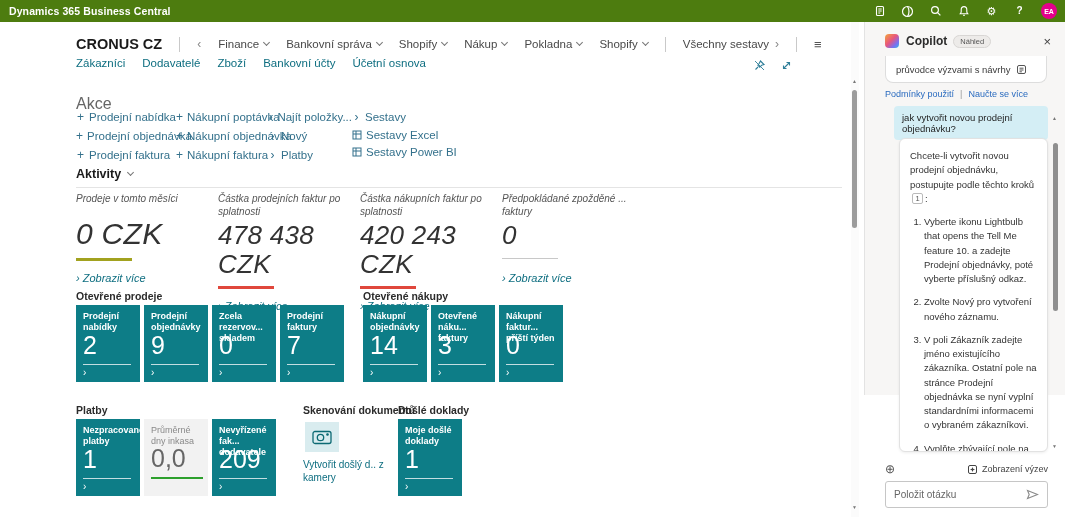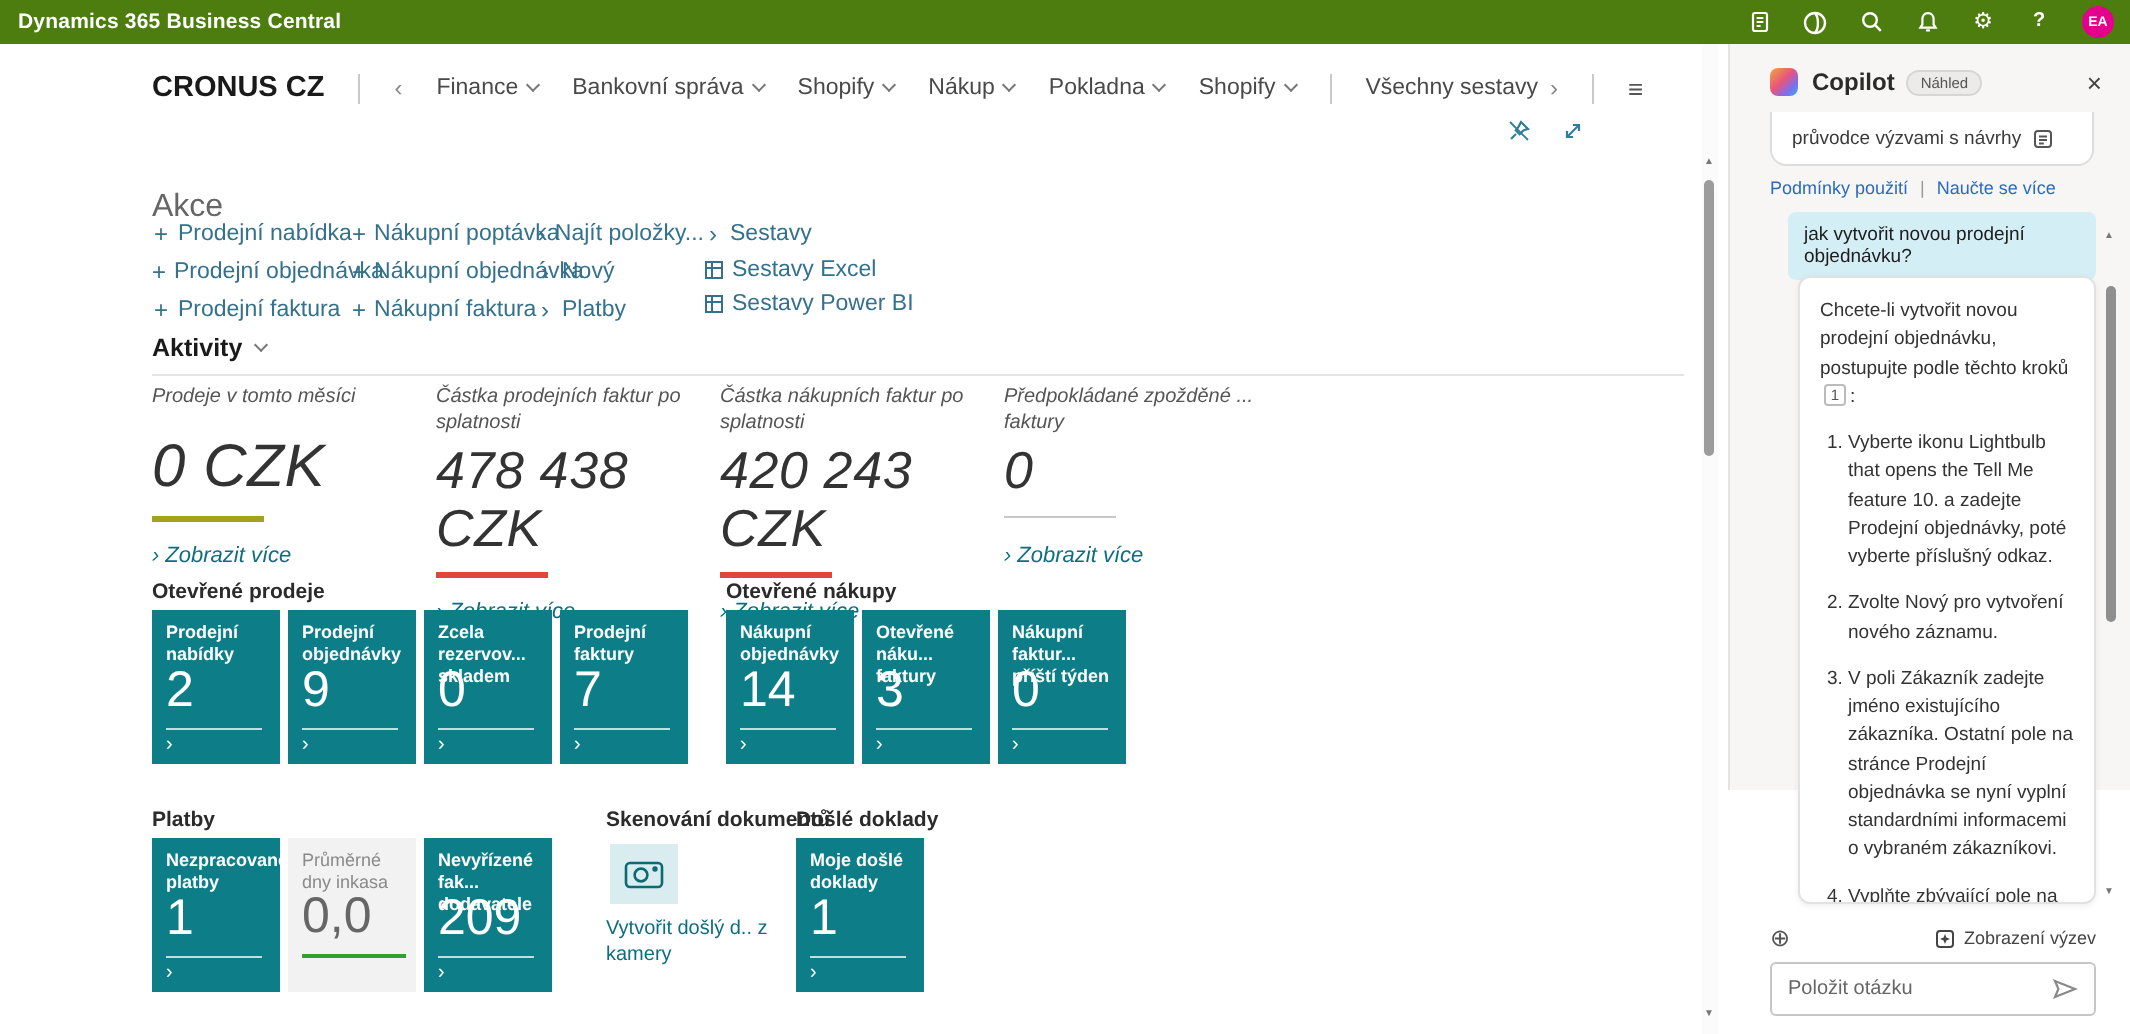--- a/index.html
+++ b/index.html
@@ -181,20 +181,27 @@
       </span>
     <span class="vdiv"></span>
     <span class="menu-item">
         <span>Všechny sestavy</span>
         <span class="navchev" style="margin-left:6px;">›</span>
       </span>
     <span class="vdiv"></span>
     <span class="hamburger">≡</span>
   </div>
 
+  <div class="nav2">
+    <a>Zákazníci</a>
+    <a>Dodavatelé</a>
+    <a>Zboží</a>
+    <a>Bankovní účty</a>
+    <a>Účetní osnova</a>
+  </div>
 
   <div class="page-tools">
     <svg width="13" height="13" viewBox="0 0 13 13" fill="none" stroke="#2e7e99" stroke-width="1.1">
         <path d="M7.5 2 L11 5.5 L8.7 6.2 L6.8 8.1 L4.9 6.2 L6.3 4.3 Z"></path>
         <path d="M5 8 L2.5 10.5"></path>
         <path d="M2 2 L11 11" stroke-width="0.9"></path>
       </svg>
     <svg width="13" height="13" viewBox="0 0 13 13" fill="none" stroke="#2e7e99" stroke-width="1.1">
         <path d="M3.5 9.5 L9.5 3.5"></path>
         <path d="M6.5 3.5 H9.5 V6.5"></path>

